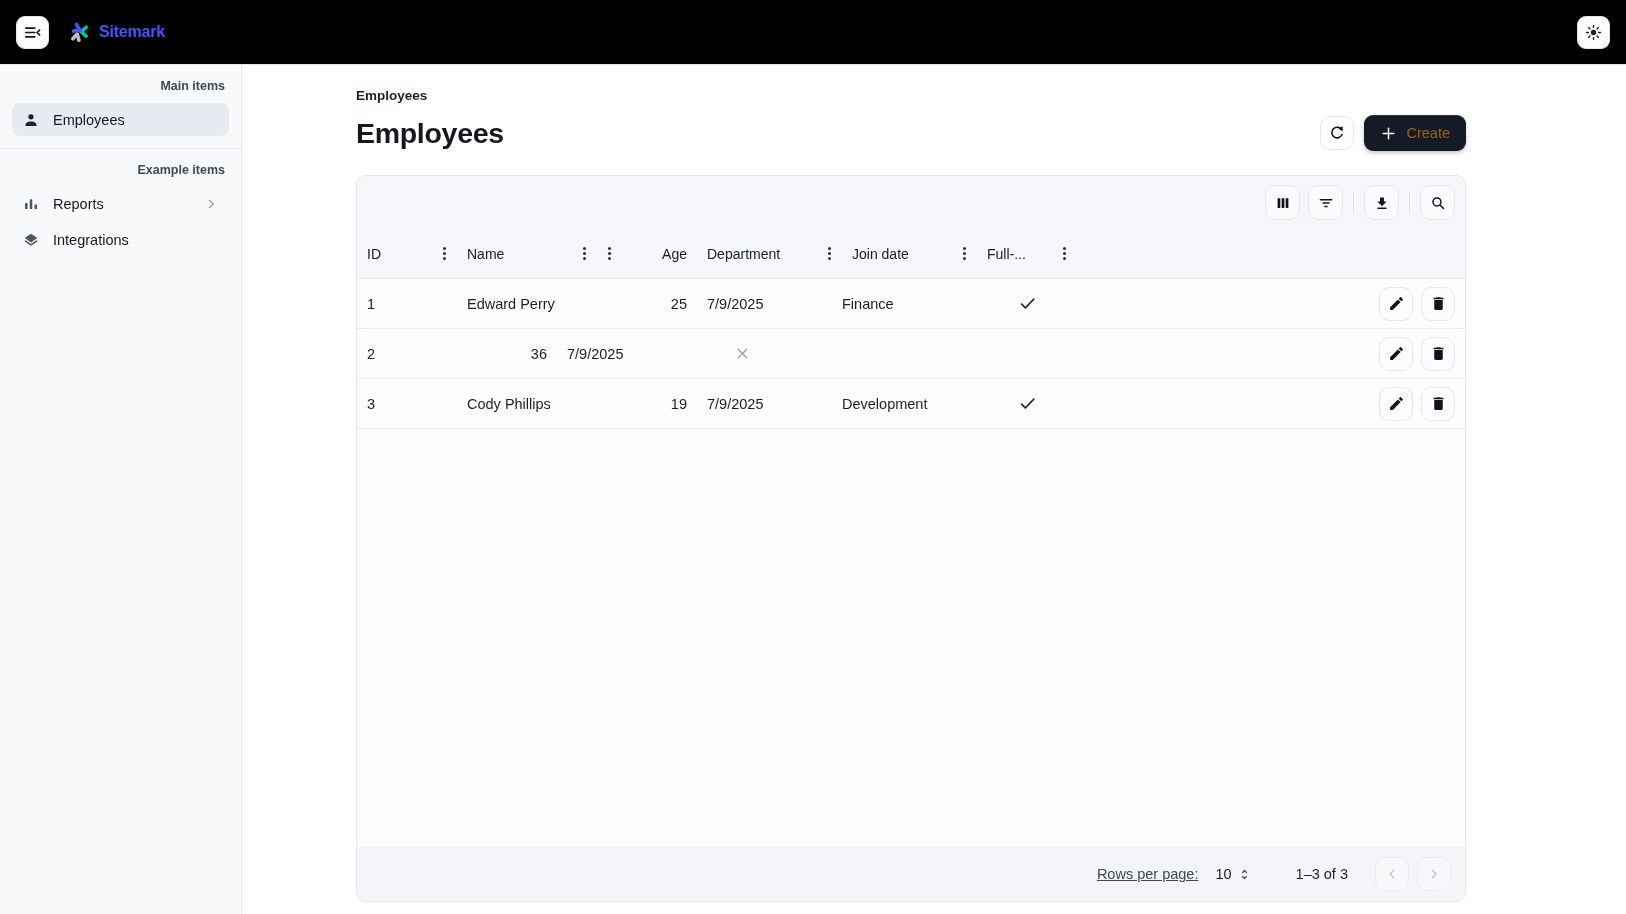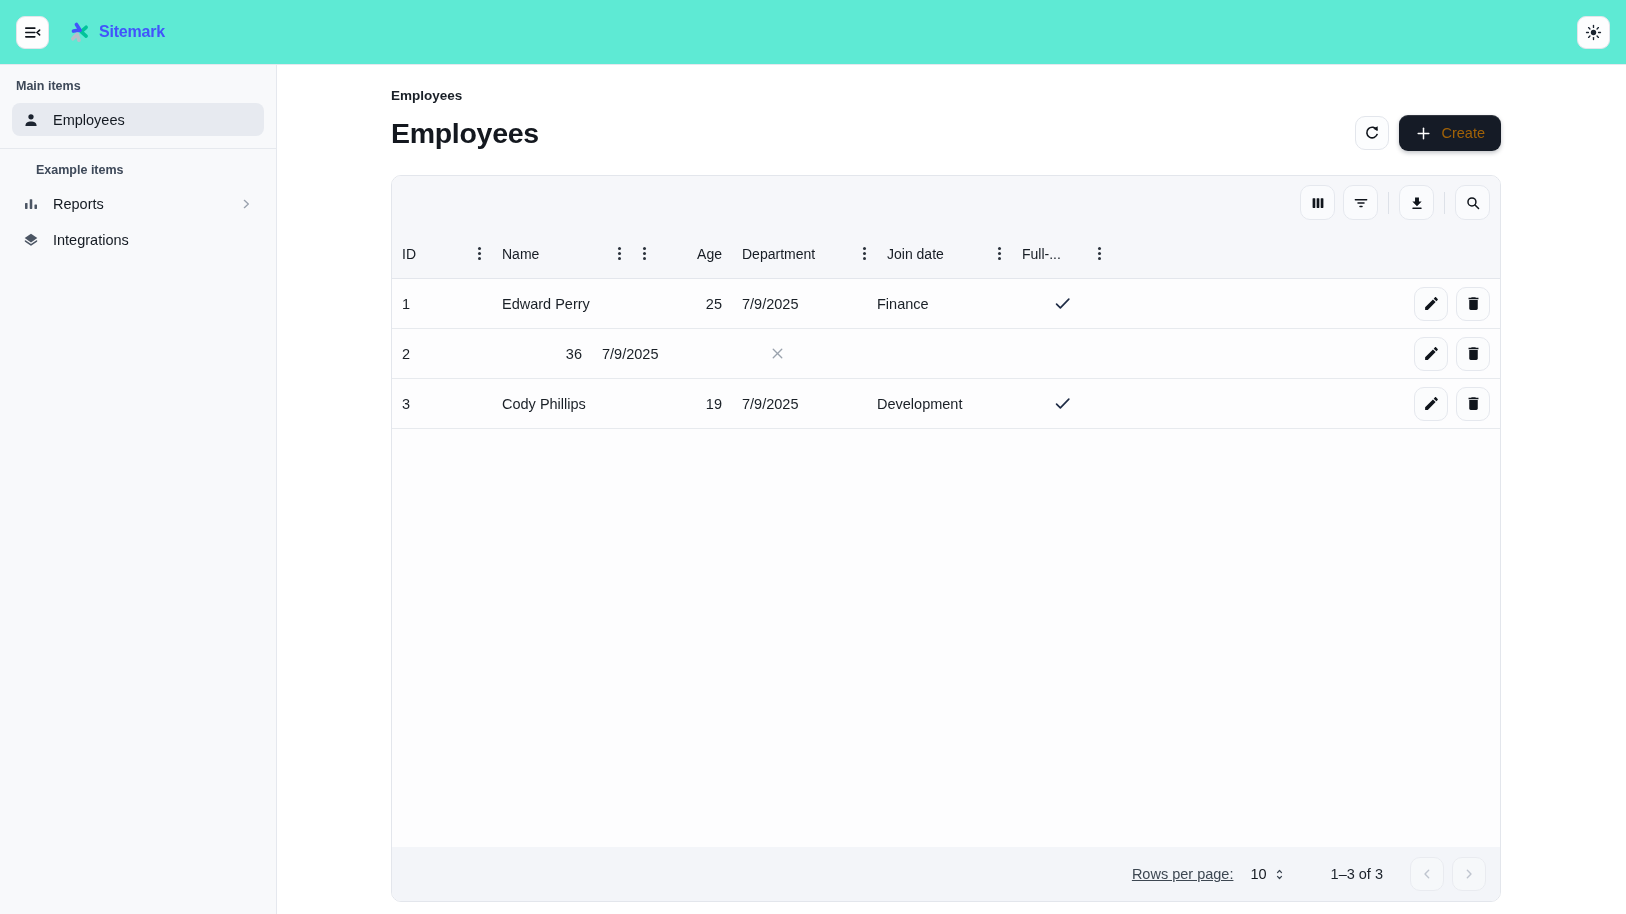--- a/index.html
+++ b/index.html
@@ -5,36 +5,36 @@
   * { box-sizing: border-box; }
   html,body { margin:0; padding:0; }
   body {
     width:1626px; height:914px; overflow:hidden;
     background:#ffffff;
     font-family:"Liberation Sans", sans-serif;
     color:#1a2027;
   }
   
   .topbar {
-    height:65px; background:#5eead4; border-bottom:1px solid #e5e8ee;
+    height:65px; background:#000000; border-bottom:1px solid #e5e8ee;
     display:flex; align-items:center; padding:0 16px;
   }
   .sq-btn {
     width:33px; height:33px; border:1px solid #e2e5eb; border-radius:9px;
     background:#fdfdfe; display:flex; align-items:center; justify-content:center;
     cursor:pointer; padding:0;
   }
   .logo { display:flex; align-items:center; gap:7px; margin-left:21px; }
   .logo-text { font-size:16px; font-weight:bold; color:#4254fb; letter-spacing:-0.2px; }
   .topbar-right { margin-left:auto; }
   
   .shell { display:flex; height:849px; }
   .sidebar {
-    width:277px; background:#f8f9fb; border-right:1px solid #e5e8ee;
-    padding:12px; flex-shrink:0;
+    width:242px; background:#f8f9fb; border-right:1px solid #e5e8ee;
+    padding:12px; flex-shrink:0;text-align:right;
   }
   .side-header { font-size:12.5px; font-weight:700; color:#3e4959; margin:2px 4px 10px 4px; }
   .side-header.second { margin-top:8px;padding-left:20px; }
   .side-item {
     height:33px; display:flex; align-items:center; gap:13px; padding:0 10px;
     border-radius:8px; font-size:14.5px; color:#141a22; margin-bottom:3px; cursor:pointer;
   }
   .side-item.selected { background:#e7eaf0; }
   .side-item .lbl { flex:0 1 auto; }
   .side-item .chev { margin-left:auto; display:flex; }

